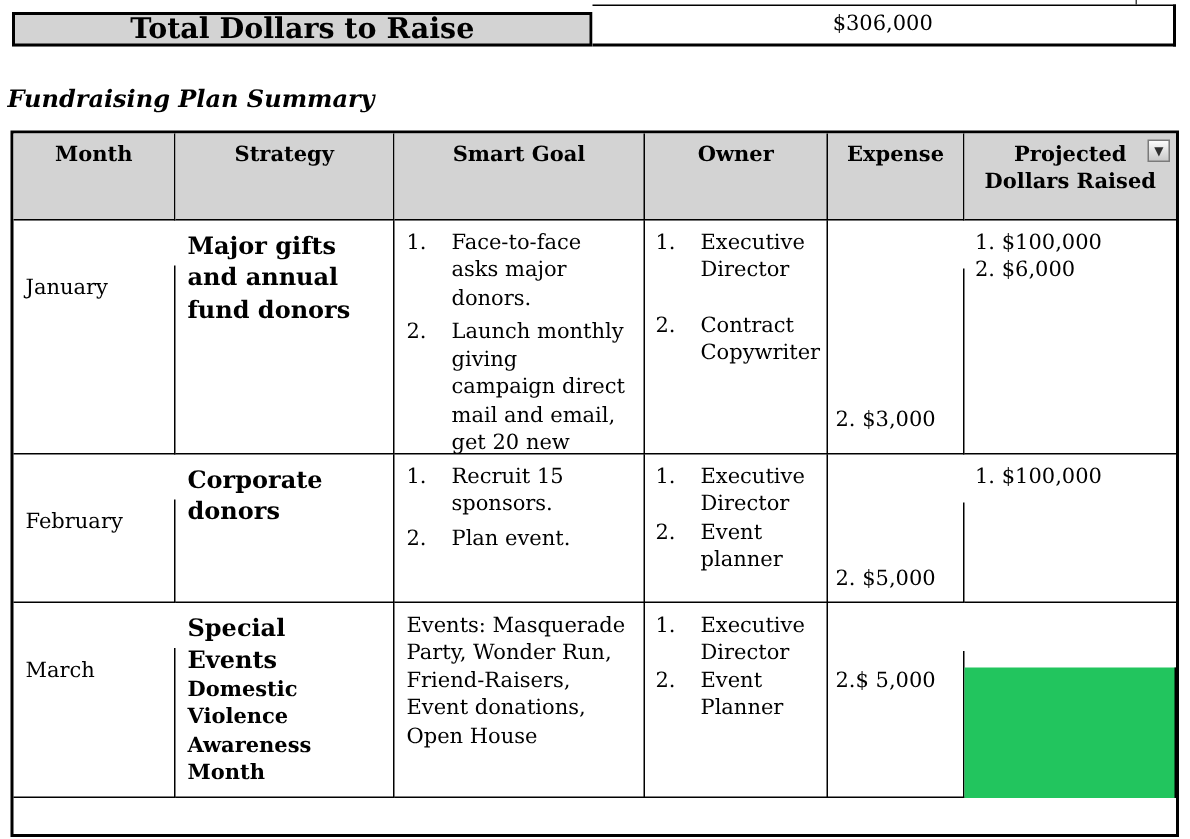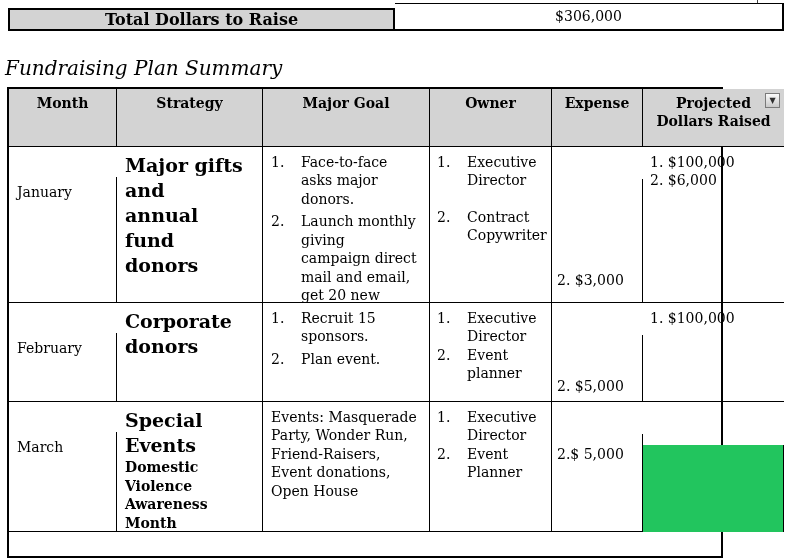--- a/index.html
+++ b/index.html
@@ -1,53 +1,53 @@
 <!DOCTYPE html>
 <html><head>
 <meta charset="utf-8">
 <style>
   html,body{margin:0;padding:0;background:#ffffff;}
   .page{position:relative;width:793px;height:559px;background:#fff;overflow:hidden;
         font-family:"DejaVu Serif","Liberation Serif",serif;color:#000;}
 
   
   .sum-label{position:absolute;left:8px;top:8px;width:387px;height:23px;box-sizing:border-box;
-    background:#d3d3d3;border:2px solid #000;text-align:center;font-weight:bold;font-size:16px;
+    background:#d3d3d3;border:2px solid #000;text-align:center;font-weight:bold;font-size:19px;
     line-height:19px;}
   .sum-value{position:absolute;left:395px;top:3px;width:389px;height:28px;box-sizing:border-box;
     background:#fff;border-top:1px solid #000;border-right:2px solid #000;border-bottom:2px solid #000;
     text-align:center;font-size:14px;line-height:25px;}
   .crop-tick{position:absolute;left:757px;top:0;width:1px;height:4px;background:#444;}
 
   
-  .sec-title{position:absolute;left:5px;top:56px;font-size:20px;font-weight:normal;font-style:italic;}
+  .sec-title{position:absolute;left:5px;top:56px;font-size:16px;font-weight:bold;font-style:italic;}
 
   
-  .plan{position:absolute;left:7px;top:87px;width:716px;height:471px;box-sizing:border-box;
+  .plan{position:absolute;left:7px;top:87px;width:779px;height:471px;box-sizing:border-box;
     border:2px solid #000;display:grid;
     grid-template-columns:108px 146px 167px 122px 91px 141px;
     grid-template-rows:58px 156px 99px 130px 24px;}
   .plan > div{box-sizing:border-box;border-right:1px solid #000;border-bottom:1px solid #000;
     font-size:14px;line-height:1.32;overflow:hidden;}
   .plan > div.lastcol{border-right:none;}
   .plan > div.lastrow{border-bottom:none;}
 
   .hc{background:#d3d3d3;font-weight:bold;font-size:14.5px;text-align:center;padding-top:5px;}
   .hc-proj{position:relative;line-height:1.25;}
   .filter-btn{position:absolute;top:4px;right:4px;width:15px;height:15px;box-sizing:border-box;
     border:1px solid #7a7a7a;background:linear-gradient(#fbfbfb,#c9c9c9);
     display:flex;align-items:center;justify-content:center;cursor:pointer;}
   .filter-btn span{font-size:8px;line-height:1;color:#2f2f2f;font-family:"DejaVu Sans",sans-serif;}
   .ovf-arrow{position:absolute;top:17px;right:-13px;font-size:16px;font-weight:normal;
     font-family:"DejaVu Sans",sans-serif;}
 
   .bc{padding:6px 6px 6px 8px;}
   .month-cell{font-weight:normal;font-size:14.5px;margin-top:30px;}
   .strat-cell{padding-right:18px;}
-  .strat-title{font-weight:bold;font-size:19px;}
+  .strat-title{font-weight:bold;font-size:16px;}
   .strat-sub{font-weight:bold;}
 
   .li{display:flex;}
   .num{width:30px;flex:none;}
   .litext{flex:1;}
   .sg-cell{padding-right:12px;}
   .sg-cell .li + .li{margin-top:4px;}
   .ow-cell{padding-left:7px;padding-right:2px;}
   .ow-gap{margin-top:18px;}
 
@@ -70,21 +70,21 @@
   <div class="crop-tick"></div>
   <div class="sum-label">Total Dollars to Raise</div>
   <div class="sum-value">$306,000</div>
 
   <div class="sec-title">Fundraising Plan Summary</div>
 
   <div class="plan">
 
     <div class="hc">Month</div>
     <div class="hc">Strategy</div>
-    <div class="hc">Major Goal</div>
+    <div class="hc">Smart Goal</div>
     <div class="hc">Owner</div>
     <div class="hc">Expense</div>
     <div class="hc hc-proj lastcol">
       <div>Projected</div>
       <div>Dollars Raised</div>
       <div class="filter-btn">
         <span>▼</span>
       </div>
       <div class="ovf-arrow">→</div>
     </div>

